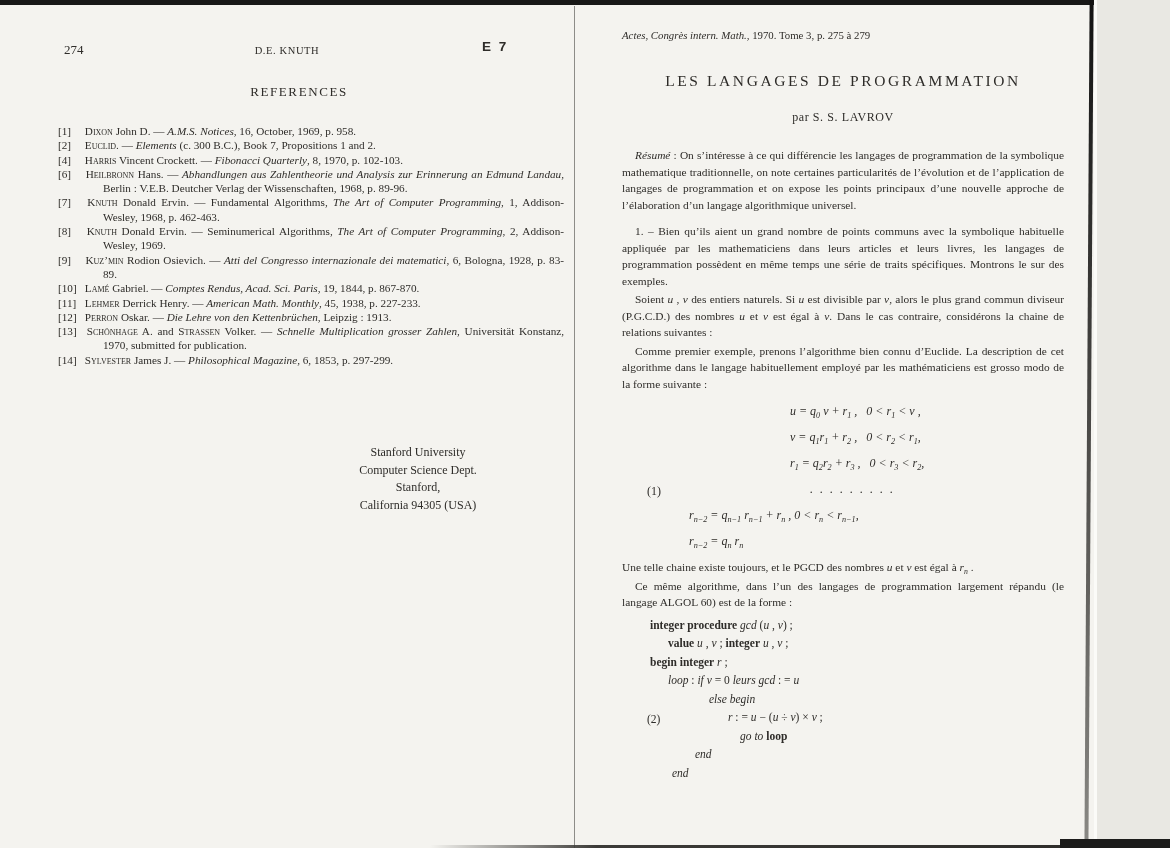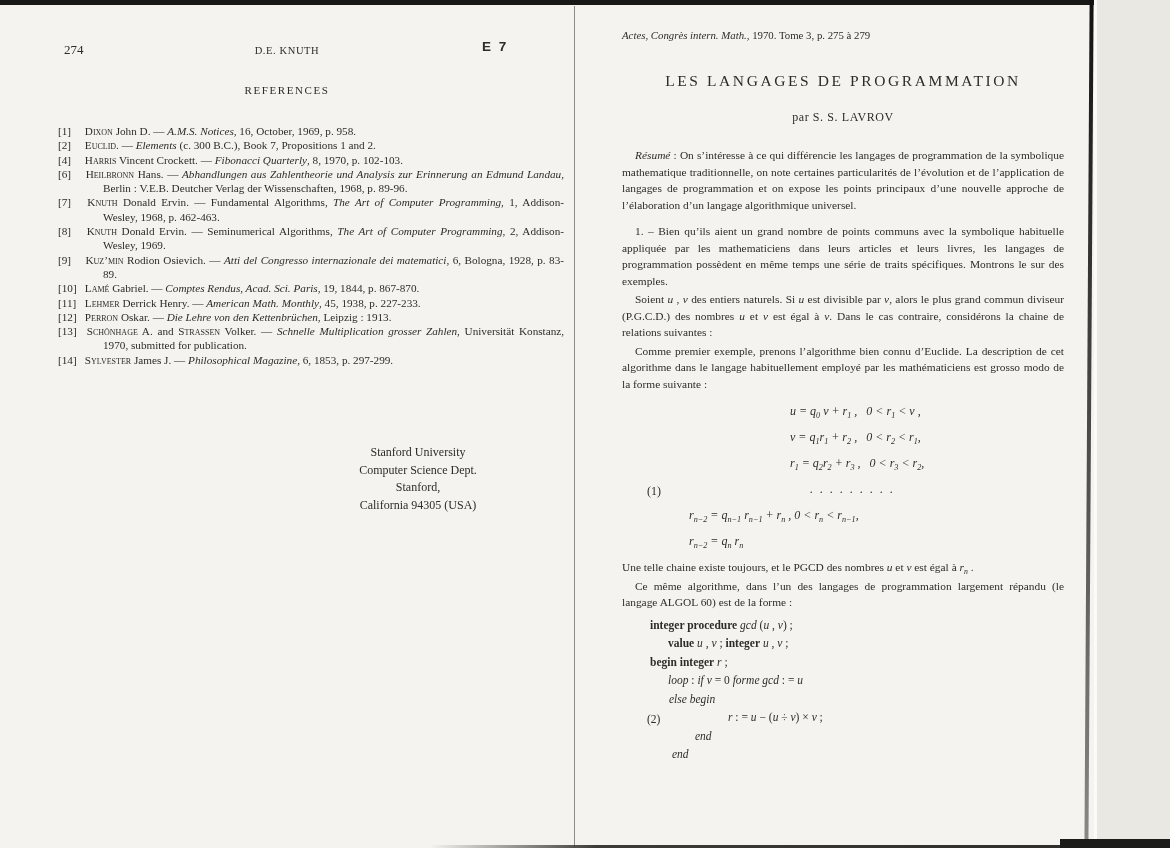--- a/index.html
+++ b/index.html
@@ -10,21 +10,21 @@
   }
   .abs{position:absolute;}
   sub{font-size:0.68em;line-height:0;}
   .sc{font-variant:small-caps;}
   i{font-style:italic;text-align:right;}
 
   
   #page-number{left:64px;top:42px;font-size:13px;}
   #running-head{left:0;top:45px;width:574px;text-align:center;font-size:10.5px;letter-spacing:.6px;}
   #plate-code{left:482px;top:39px;font-family:"Liberation Sans","DejaVu Sans",sans-serif;font-weight:bold;font-size:13.5px;letter-spacing:2px;}
-  #references-heading{left:0;top:84px;width:574px;text-align:center;font-size:11px;letter-spacing:1.6px;}
+  #references-heading{left:0;top:84px;width:574px;text-align:center;font-size:13px;letter-spacing:1.6px;padding-left:12px;}
   #references-list{left:58px;top:124px;width:506px;font-size:11.2px;line-height:14.3px;text-align:justify;}
   .ref{padding-left:45px;text-indent:-45px;margin:0;}
   .ref-label{display:inline-block;min-width:24px;text-indent:0;}
   #author-address{left:296px;top:444px;width:244px;text-align:center;font-size:12px;line-height:17.5px;}
 
   
   #journal-citation{left:622px;top:29px;font-size:10.8px;}
   #paper-title{left:622px;top:72px;width:442px;text-align:center;font-size:15.5px;letter-spacing:2.6px;}
   #author-byline{left:622px;top:110px;width:442px;text-align:center;font-size:12px;letter-spacing:.6px;}
   #body-column{left:622px;top:147px;width:442px;font-size:11.4px;line-height:16.5px;text-align:justify;}
@@ -35,21 +35,21 @@
   #equation-block{position:relative;margin:6px 0 5px 0;font-style:italic;font-size:12px;line-height:26px;text-align:left;}
   #equation-block .eq-label{position:absolute;left:25px;top:80px;font-style:normal;}
   .eq-m1{margin-left:168px;}
   .eq-dots{margin-left:188px;letter-spacing:2px;}
   .eq-m2{margin-left:67px;}
 
   #code-block{position:relative;margin-top:5px;font-size:11.5px;line-height:18.5px;text-align:left;}
   #code-block .code-label{position:absolute;left:25px;top:94px;}
   .ci-a{margin-left:28px;}
   .ci-b{margin-left:46px;}
-  .ci-c{margin-left:47px;}
+  .ci-c{margin-left:87px;}
   .ci-d{margin-left:106px;}
   .ci-e{margin-left:118px;}
   .ci-f{margin-left:73px;}
   .ci-g{margin-left:50px;}
   #code-block b{font-family:"Liberation Serif","DejaVu Serif",serif;}
 
   
   #scan-border-top{left:0;top:0;width:1098px;height:5px;background:#181817;}
   #book-spine{left:574px;top:6px;width:1px;height:842px;background:#8d8c88;}
   #page-edge-strip{left:1094px;top:0;width:76px;height:848px;background:#e9e8e3;}
@@ -111,23 +111,24 @@
   </div>
 
   <p class="para noindent">Une telle chaine existe toujours, et le PGCD des nombres <i>u</i> et <i>v</i> est égal à <i>r</i><sub><i>n</i></sub> .</p>
   <p class="para">Ce même algorithme, dans l’un des langages de programmation largement répandu (le langage ALGOL 60) est de la forme :</p>
 
   <div id="code-block">
     <span class="code-label">(2)</span>
     <div class="ci-a"><b>integer procedure</b> <i>gcd</i> (<i>u</i> , <i>v</i>) ;</div>
     <div class="ci-b"><b>value</b> <i>u</i> , <i>v</i> ; <b>integer</b> <i>u</i> , <i>v</i> ;</div>
     <div class="ci-a"><b>begin integer</b> <i>r</i> ;</div>
-    <div class="ci-b"><i>loop</i> : <i>if v</i> = 0 <i>forme gcd</i> : = <i>u</i></div>
+    <div class="ci-b"><i>loop</i> : <i>if v</i> = 0 <i>leurs gcd</i> : = <i>u</i></div>
     <div class="ci-c"><i>else begin</i></div>
     <div class="ci-d"><i>r</i> : = <i>u</i> − (<i>u</i> ÷ <i>v</i>) × <i>v</i> ;</div>
+    <div class="ci-e"><i>go to</i> <b>loop</b></div>
     <div class="ci-f"><i>end</i></div>
     <div class="ci-g"><i>end</i></div>
   </div>
 </div>
 
 <div class="abs" id="scan-border-top"></div>
 <div class="abs" id="book-spine"></div>
 <div class="abs" id="page-edge-strip"></div>
 <div class="abs" id="page-edge-highlight"></div>
 <div class="abs" id="page-edge-line"></div>

